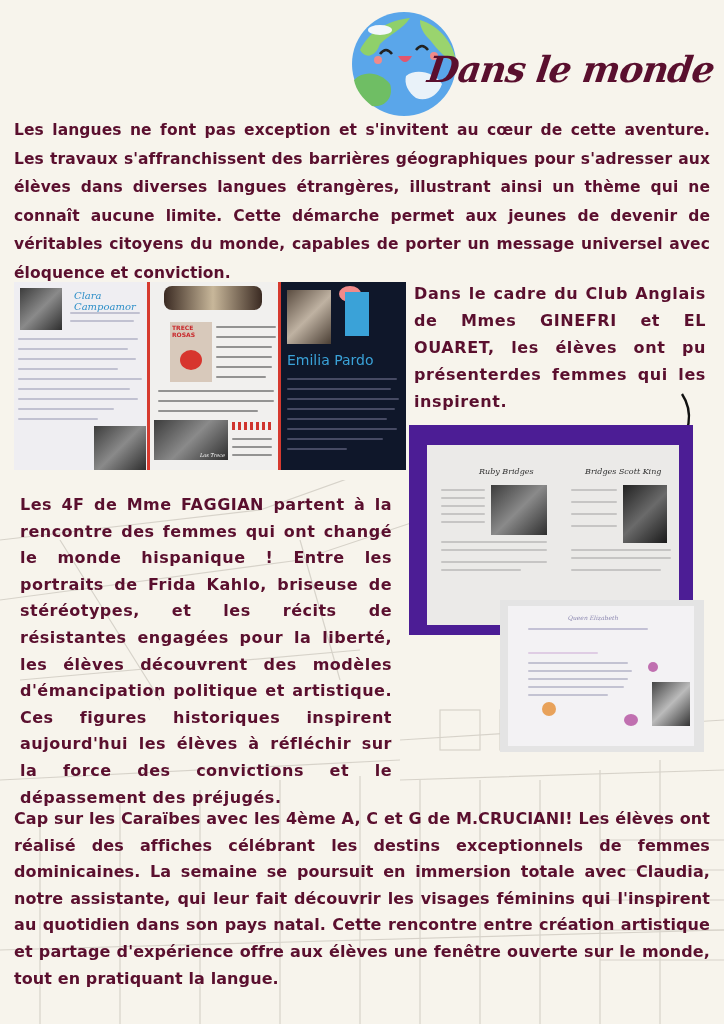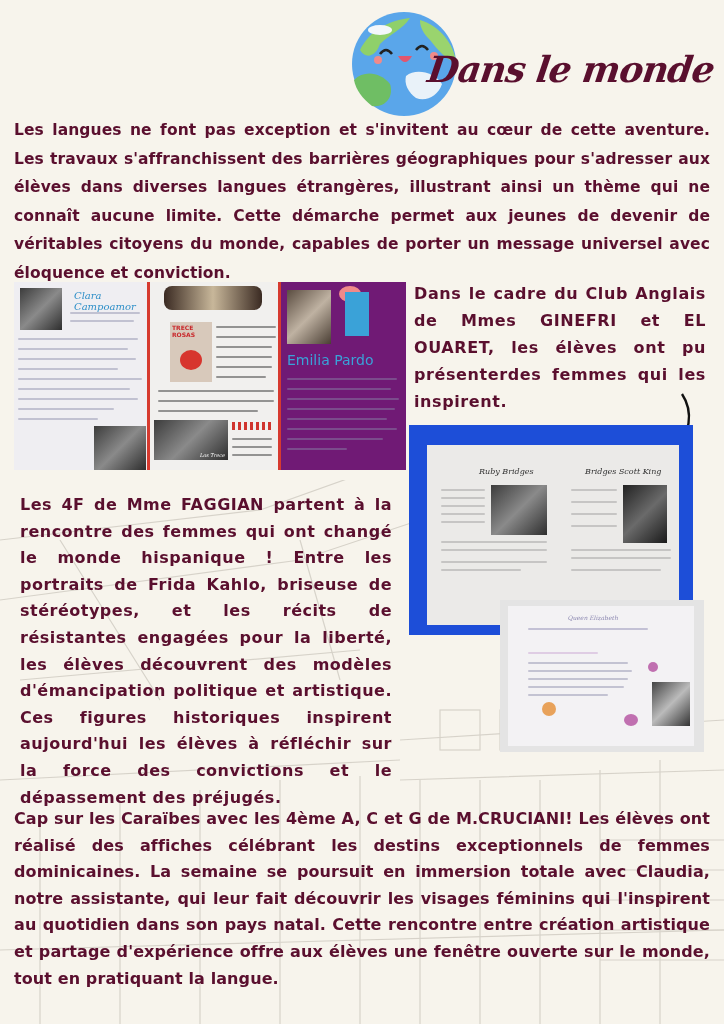--- a/index.html
+++ b/index.html
@@ -34,23 +34,23 @@
   .faggian { left: 20px; top: 492px; width: 372px; font-size: 16px; line-height: 26.6px; letter-spacing: 0.5px; }
   .cruciani { left: 14px; top: 806px; width: 696px; font-size: 16px; line-height: 26.6px; }
 
   .photo {
     position: absolute; overflow: hidden;
   }
   .collage { left: 14px; top: 282px; width: 392px; height: 188px; background: #e9e6e1; display: flex; }
   .panel { height: 100%; position: relative; overflow: hidden; }
   .p1 { width: 133px; background: #efeef2; }
   .p2 { width: 134px; background: #f1f0ee; border-left: 3px solid #d63a2f; border-right: 3px solid #d63a2f; }
-  .p3 { width: 125px; background: #701a75; }
-
-  .poster-en { left: 409px; top: 425px; width: 284px; height: 210px; background: #1d4ed8; }
+  .p3 { width: 125px; background: #0f172a; }
+
+  .poster-en { left: 409px; top: 425px; width: 284px; height: 210px; background: #4c1d95; }
   .poster-en .sheet { position: absolute; left: 18px; top: 20px; width: 252px; height: 180px; background: #ebeae8; }
   .poster-qe { left: 500px; top: 600px; width: 204px; height: 152px; background: #e4e4e4; }
   .poster-qe .sheet { position: absolute; left: 8px; top: 6px; width: 186px; height: 140px; background: #f3f2f4; }
 
   .scribble { position: absolute; height: 2px; background: #8a8aa8; opacity: 0.45; border-radius: 1px; }
   .ph { position: absolute; background: linear-gradient(135deg,#3c3c3c,#8a8a8a,#2e2e2e); }
   .caption { position: absolute; font-family: "DejaVu Serif", serif; font-style: italic; color: #333; }
   .arrow { position: absolute; left: 660px; top: 392px; width: 36px; height: 64px; }
 </style>
 </head>

